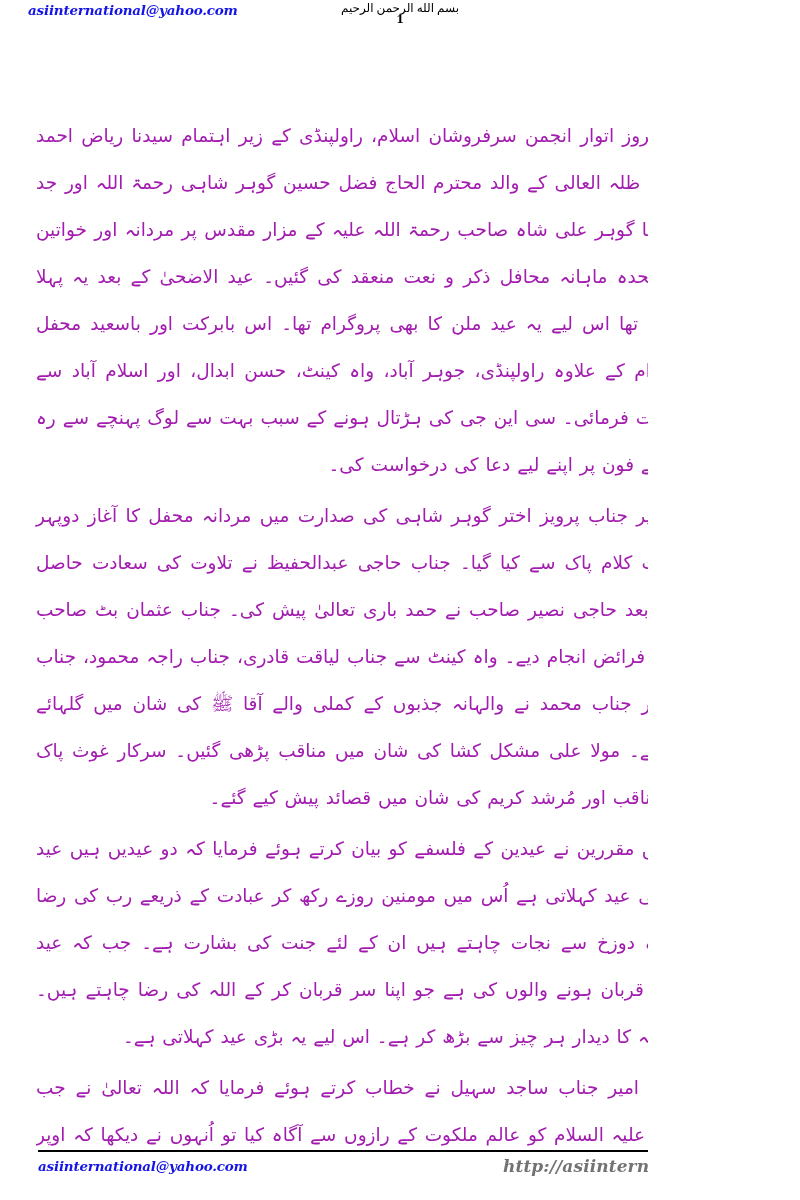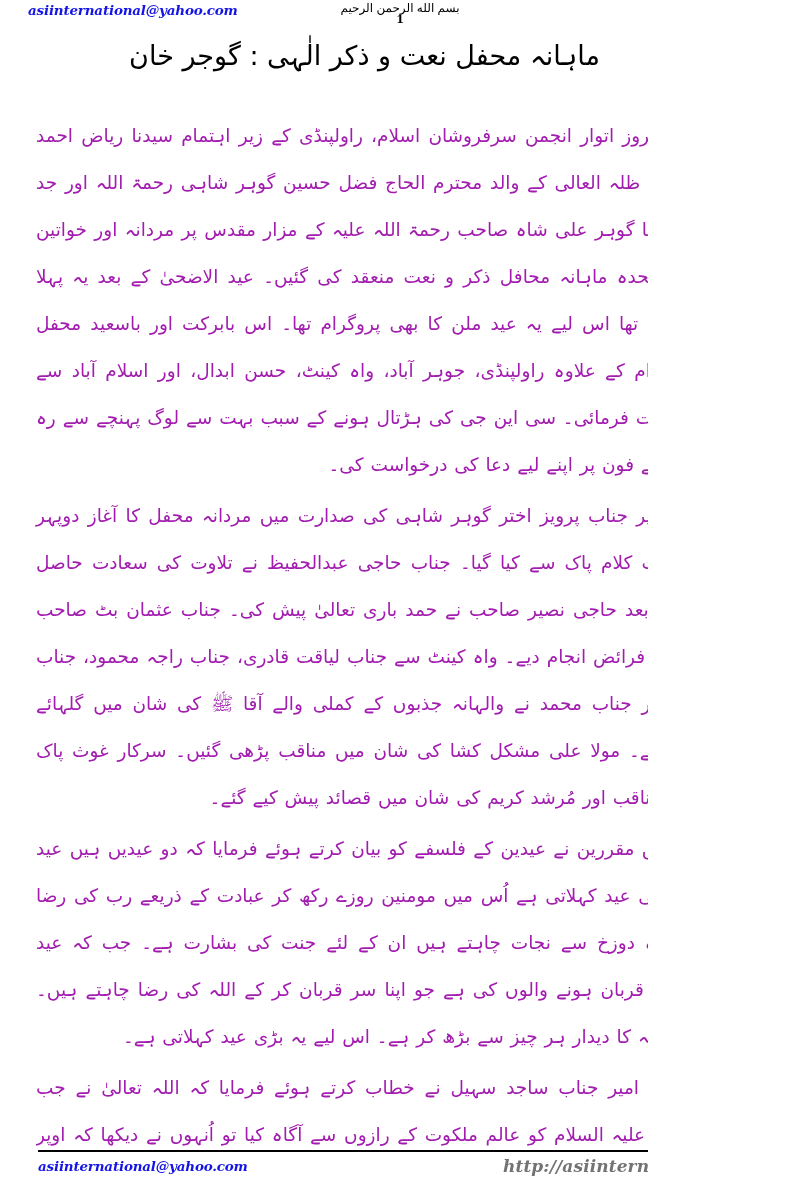--- a/index.html
+++ b/index.html
@@ -36,21 +36,21 @@
     letter-spacing: -0.2px;
     white-space: nowrap;
   }
   .hdr-bismillah {
     position: absolute;
     left: 0;
     top: 1px;
     width: 800px;
     text-align: center;
     color: #000000;
-    font-family: Liberation Sans, sans-serif;
+    font-family: Liberation Serif, serif;
     font-size: 12px;
     direction: rtl;
     unicode-bidi: isolate;
   }
   .hdr-pagenum {
     position: absolute;
     left: 0;
     top: 13px;
     width: 800px;
     text-align: center;
@@ -156,21 +156,20 @@
 </head>
 <body>
 
 <div class="page">
 
   <div class="header">
     <div class="hdr-email">asiinternational@yahoo.com</div>
     <div class="hdr-bismillah">بسم الله الرحمن الرحیم</div>
     <div class="hdr-pagenum">1</div>
     <div class="hdr-date">5 Jan, 2012</div>
-    <div class="doc-title">ماہانہ محفل نعت و ذکر الٰہی : گوجر خان</div>
   </div>
 
   <div class="body-area">
     <p class="para">4 نومبر بروز اتوار انجمن سرفروشان اسلام، راولپنڈی کے زیر اہتمام سیدنا ریاض احمد گوہر شاہی مد ظلہ العالی کے والد محترم الحاج فضل حسین گوہر شاہی رحمۃ اللہ اور جد امجد حضرت بابا گوہر علی شاہ صاحب رحمۃ اللہ علیہ کے مزار مقدس پر مردانہ اور خواتین کی علیحدہ علیحدہ ماہانہ محافل ذکر و نعت منعقد کی گئیں۔ عید الاضحیٰ کے بعد یہ پہلا مرکزی پروگرام تھا اس لیے یہ عید ملن کا بھی پروگرام تھا۔ اس بابرکت اور باسعید محفل میں مقامی عوام کے علاوہ راولپنڈی، جوہر آباد، واہ کینٹ، حسن ابدال، اور اسلام آباد سے ذاکرین نے شرکت فرمائی۔ سی این جی کی ہڑتال ہونے کے سبب بہت سے لوگ پہنچے سے رہ گئے اور اُنہوں نے فون پر اپنے لیے دعا کی درخواست کی۔</p>
     <p class="para">عالمی امیر جناب پرویز اختر گوہر شاہی کی صدارت میں مردانہ محفل کا آغاز دوپہر گیارہ بجے تلاوت کلام پاک سے کیا گیا۔ جناب حاجی عبدالحفیظ نے تلاوت کی سعادت حاصل کی۔ تلاوت کے بعد حاجی نصیر صاحب نے حمد باری تعالیٰ پیش کی۔ جناب عثمان بٹ صاحب نے کمپیئرنگ کے فرائض انجام دیے۔ واہ کینٹ سے جناب لیاقت قادری، جناب راجہ محمود، جناب تیمور قادری اور جناب محمد نے والہانہ جذبوں کے کملی والے آقا ﷺ کی شان میں گلہائے عقیدت پیش کیے۔ مولا علی مشکل کشا کی شان میں مناقب پڑھی گئیں۔ سرکار غوث پاک کی شان میں مناقب اور مُرشد کریم کی شان میں قصائد پیش کیے گئے۔</p>
     <p class="para">محفل میں مقررین نے عیدین کے فلسفے کو بیان کرتے ہوئے فرمایا کہ دو عیدیں ہیں عید الفطر جو چھوٹی عید کہلاتی ہے اُس میں مومنین روزے رکھ کر عبادت کے ذریعے رب کی رضا چاہتے ہیں۔ وہ دوزخ سے نجات چاہتے ہیں ان کے لئے جنت کی بشارت ہے۔ جب کہ عید الاضحیٰ اللہ پر قربان ہونے والوں کی ہے جو اپنا سر قربان کر کے اللہ کی رضا چاہتے ہیں۔ اُن کے نزدیک اللہ کا دیدار ہر چیز سے بڑھ کر ہے۔ اس لیے یہ بڑی عید کہلاتی ہے۔</p>
     <p class="para clipped">پنجاب کے امیر جناب ساجد سہیل نے خطاب کرتے ہوئے فرمایا کہ اللہ تعالیٰ نے جب حضرت ابراہیم علیہ السلام کو عالم ملکوت کے رازوں سے آگاہ کیا تو اُنہوں نے دیکھا کہ اوپر اللہ تعالیٰ کی ایک خلوت گاہ ہے جس کے طواف پر فرشتے مقرر ہیں۔ اُس کو بیت المعمور کہا جاتا ہے۔ اللہ تعالیٰ نے حضرت ابراہیم کو حکم دیا کہ بالکل اس کی نقل بیت اللہ اہل زمین کے لئے تعمیر کرو۔ تو بیت اللہ، اللہ وہ گھر ہے جو اہل زمین کے لئے ہے، یہ بیت الوجود ہے یہاں سر جھکتے ہیں۔ بیت المعمور،  قلوب کے لئے ہے وہاں قلب جھکتے ہیں۔ روایات میں ہے کہ جب حضرت ابراہیم بیت شریف تعمیر کر رہے تھے تو ایک مخصوص مقام سے اوپر کعبہ کی دیواریں گر جاتی تھیں۔ جب حضرت ابراہیم نے اللہ سے عرض کیا تو حکم ہوا کہ قربانی دو۔ آپ نے اونٹ ذبح کیے مگر پھر بھی وہی</p>
   </div>
 
   <div class="footer">

